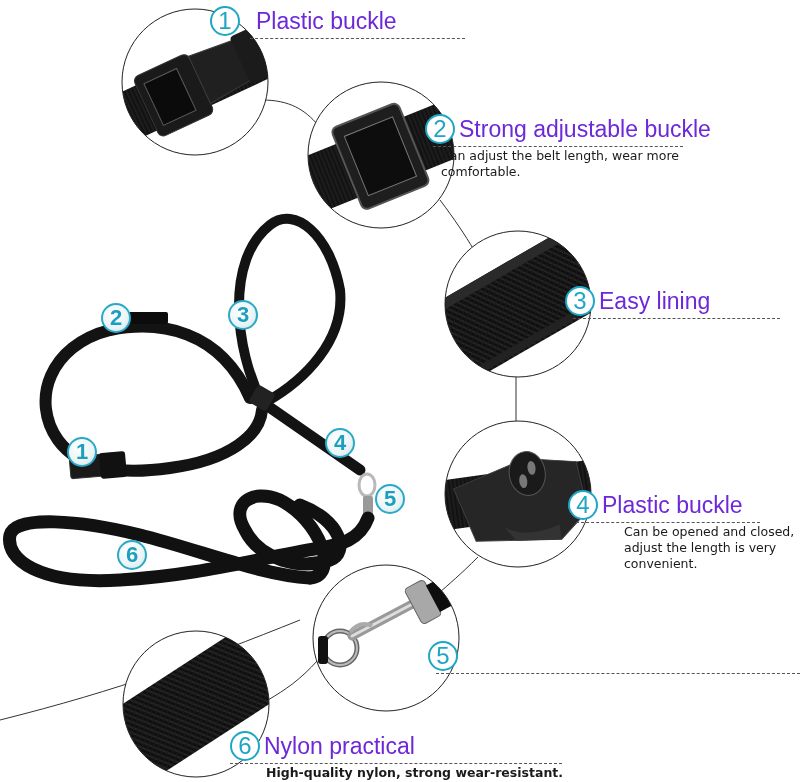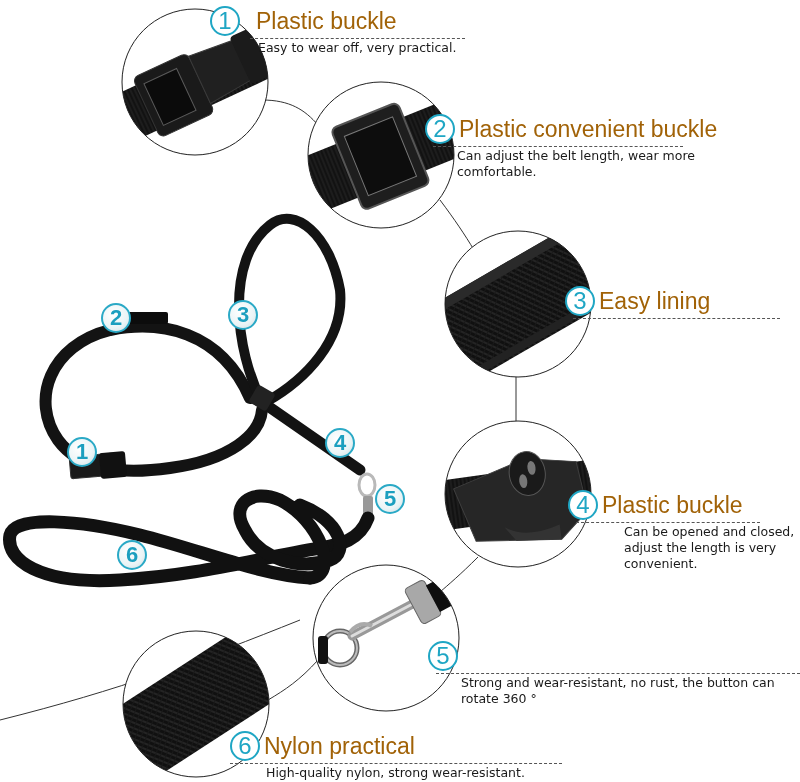--- a/index.html
+++ b/index.html
@@ -11,21 +11,21 @@
   .feature .head { display: flex; align-items: center; gap: 4px; }
   .badge {
     width: 30px; height: 30px; border-radius: 50%;
     border: 2px solid #1fa6c4; background: #ffffff;
     color: #1fa6c4; font-family: "Liberation Sans", sans-serif;
     font-size: 24px; line-height: 26px; text-align: center; font-weight: normal;
     flex: 0 0 auto;
   }
   .title {
     font-family: "Liberation Sans", sans-serif;
-    color: #a16207; font-size: 23px; line-height: 26px; white-space: nowrap;
+    color: #6d28d9; font-size: 23px; line-height: 26px; white-space: nowrap;
   }
   .rule { border-top: 1.5px dashed #555; margin-top: 2px; }
   .desc {
     font-family: "DejaVu Sans", sans-serif;
     color: #1a1a1a; font-size: 12.5px; line-height: 16px; padding-top: 1px;
   }
   .marker {
     position: absolute; width: 30px; height: 30px; border-radius: 50%;
     border: 2.5px solid #2aa9c6; background: radial-gradient(circle at 40% 35%, #ffffff 0%, #eaf4f6 60%, #cfdde0 100%);
     color: #1c9fbf; font-family: "Liberation Sans", sans-serif; font-weight: bold;
@@ -174,30 +174,29 @@
   <div class="marker" style="left:325px;top:428px;">4</div>
   <div class="marker" style="left:375px;top:484px;">5</div>
   <div class="marker" style="left:117px;top:540px;">6</div>
 
   <div class="feature" style="left:210px;top:6px;width:255px;">
     <div class="head">
       <span class="badge">1</span>
       <span class="title" style="margin-left:12px;">Plastic buckle</span>
     </div>
     <div class="rule" style="margin-left:40px;"></div>
-    <div class="desc" style="margin-left:48px;">Easy to wear off, very practical.</div>
   </div>
 
   <div class="feature" style="left:425px;top:114px;width:320px;">
     <div class="head">
       <span class="badge">2</span>
-      <span class="title">Plastic convenient buckle</span>
+      <span class="title">Strong adjustable buckle</span>
     </div>
     <div class="rule" style="margin-left:8px;margin-right:62px;"></div>
-    <div class="desc" style="margin-left:32px;width:270px;">Can adjust the belt length, wear more comfortable.</div>
+    <div class="desc" style="margin-left:16px;width:270px;">Can adjust the belt length, wear more comfortable.</div>
   </div>
 
   <div class="feature" style="left:565px;top:286px;width:215px;">
     <div class="head">
       <span class="badge">3</span>
       <span class="title">Easy lining</span>
     </div>
     <div class="rule" style="margin-left:8px;"></div>
   </div>
 
@@ -208,25 +207,24 @@
     </div>
     <div class="rule" style="margin-left:8px;margin-right:40px;"></div>
     <div class="desc" style="margin-left:56px;width:196px;">Can be opened and closed, adjust the length is very convenient.</div>
   </div>
 
   <div class="feature" style="left:428px;top:641px;width:372px;">
     <div class="head">
       <span class="badge">5</span>
     </div>
     <div class="rule" style="margin-left:8px;"></div>
-    <div class="desc" style="margin-left:33px;width:330px;">Strong and wear-resistant, no rust, the button can rotate 360 °</div>
   </div>
 
   <div class="feature" style="left:230px;top:731px;width:340px;">
     <div class="head">
       <span class="badge">6</span>
       <span class="title">Nylon practical</span>
     </div>
     <div class="rule" style="margin-left:0;margin-right:8px;"></div>
-    <div class="desc" style="margin-left:36px;">High-quality nylon, strong wear-resistant.</div>
+    <div class="desc" style="margin-left:36px;font-weight:bold;">High-quality nylon, strong wear-resistant.</div>
   </div>
 
 </div>
 
 </body></html>

